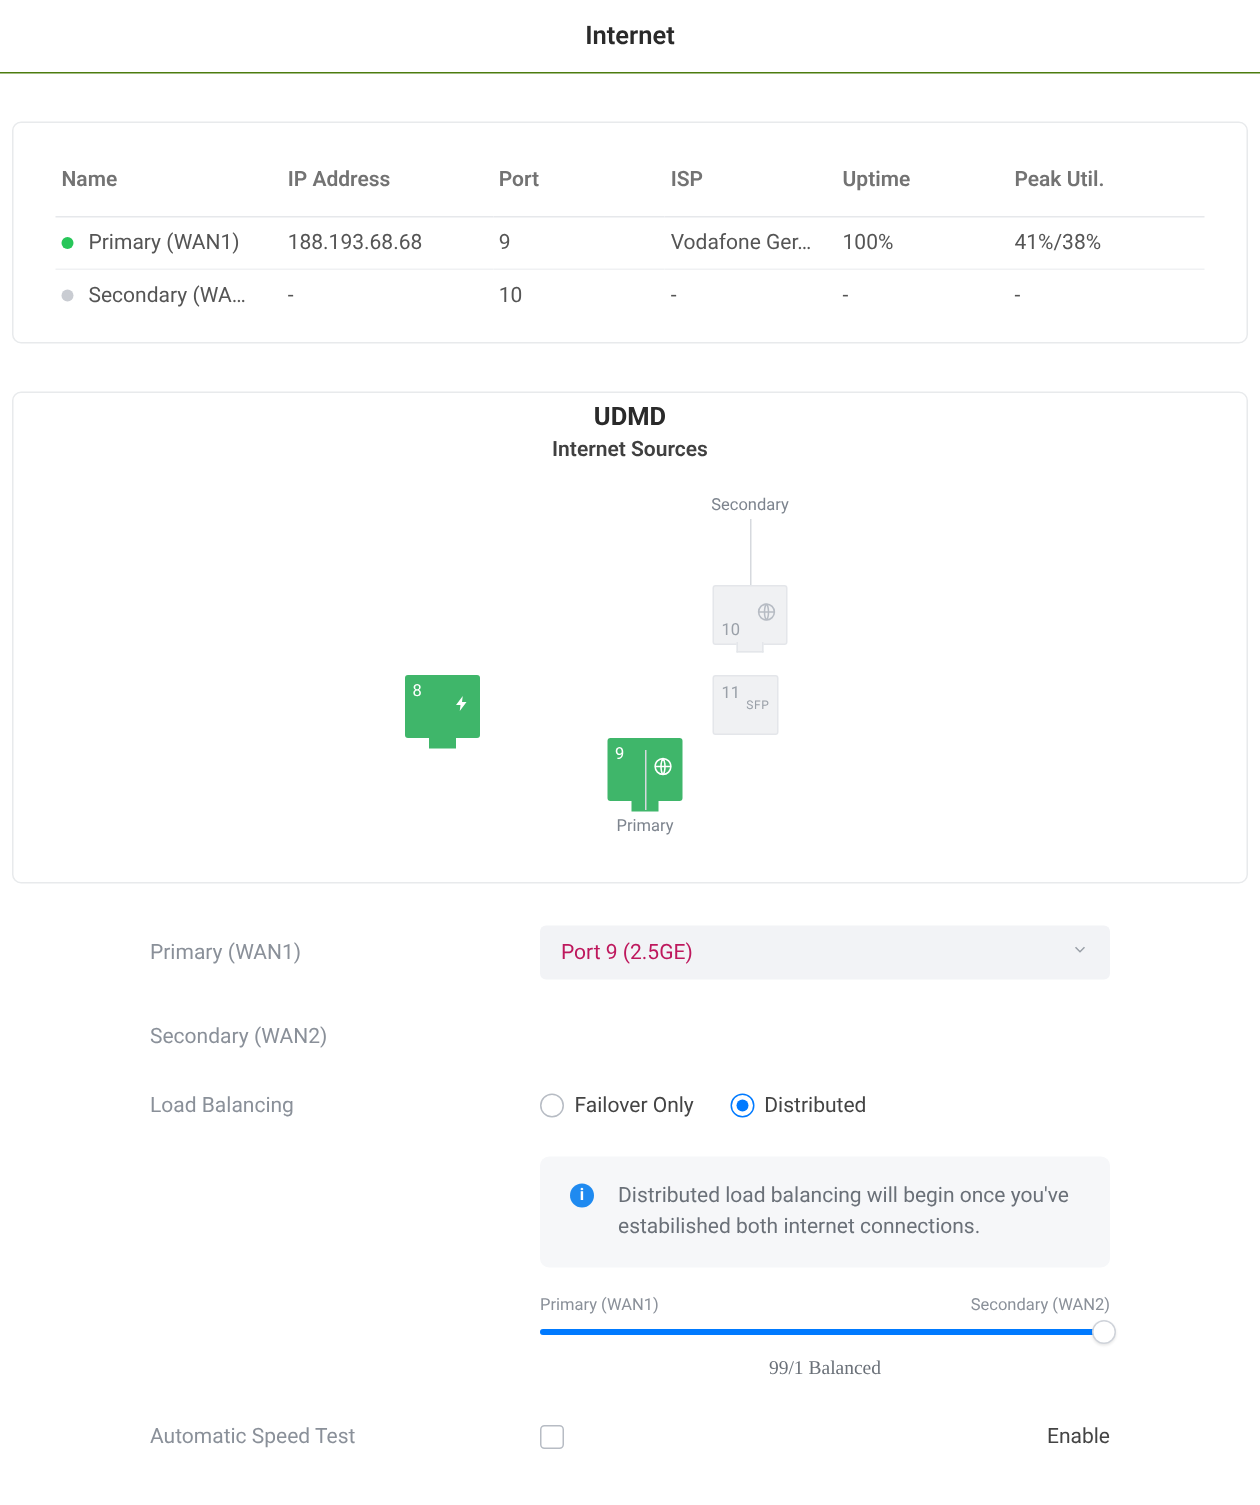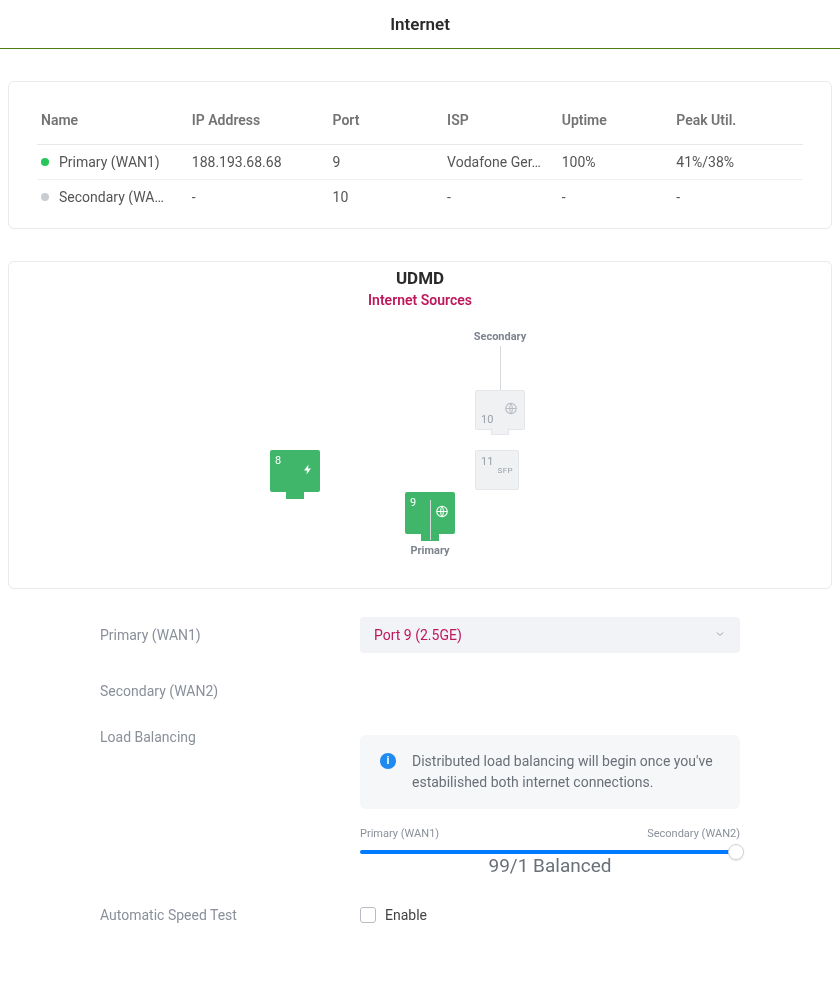--- a/index.html
+++ b/index.html
@@ -84,21 +84,21 @@
   .diagram-card { padding: 6px 0 28px 0; text-align: center; }
   .diagram-card h2 {
     margin: 0 0 4px 0;
     font-size: 17px;
     font-weight: 700;
     color: #2a2a2a;
   }
   .diagram-card .subtitle {
     font-size: 14px;
     font-weight: 600;
-    color: #be185d;
+    color: #404040;
   }
   .diagram-area {
     position: relative;
     width: 400px;
     height: 230px;
     margin: 22px auto 0 auto;
   }
   .port-box {
     position: absolute;
     width: 50px; height: 40px;
@@ -152,21 +152,21 @@
     color: #9aa0a8;
   }
   .vline {
     position: absolute;
     width: 1px;
     background: #d6d9de;
   }
   .dlabel {
     position: absolute;
     font-size: 11px;
-    font-weight: 700;
+    font-weight: 400;
     color: #7d848e;
     transform: translateX(-50%);
     white-space: nowrap;
   }
 
   
   .form-area {
     margin: 28px auto 0 auto;
     width: 640px;
   }
@@ -258,25 +258,27 @@
     top: 50%;
     width: 16px; height: 16px;
     border-radius: 50%;
     background: #fff;
     border: 1px solid #cfd3da;
     box-shadow: 0 1px 2px rgba(0,0,0,.1);
     transform: translate(-50%, -50%);
   }
   .slider-caption {
     text-align: center;
-    font-size: 19px;
+    font-size: 13px;
     color: #6a7078;
-  }
-
-  .checkbox-row { display: flex; align-items: center; gap: 9px; height: 36px; }
+    margin-top: 14px;
+    font-family: Liberation Serif, serif;
+  }
+
+  .checkbox-row { display: flex; align-items: center; gap: 9px; height: 36px; justify-content: space-between; }
   .cb {
     width: 16px; height: 16px;
     border: 1.5px solid #b7bcc4;
     border-radius: 3px;
     display: inline-block;
   }
 </style>
 </head>
 <body>
 
@@ -400,20 +402,34 @@
     </div>
   </div>
 
   <div class="form-row">
     <div class="form-label">Secondary (WAN2)</div>
   </div>
 
   <div class="form-row">
     <div class="form-label">Load Balancing</div>
     <div class="form-control">
+      <div class="radio-row">
+        <label class="radio">
+          <span class="outer">
+              <span class="inner"></span>
+            </span>
+          <span>Failover Only</span>
+        </label>
+        <label class="radio selected">
+          <span class="outer">
+              <span class="inner"></span>
+            </span>
+          <span>Distributed</span>
+        </label>
+      </div>
 
       <div class="info-box">
         <span class="info-icon">i</span>
         <span>Distributed load balancing will begin once you've estabilished both internet connections.</span>
       </div>
 
       <div class="slider-wrap">
         <div class="slider-labels">
           <span>Primary (WAN1)</span>
           <span>Secondary (WAN2)</span>

